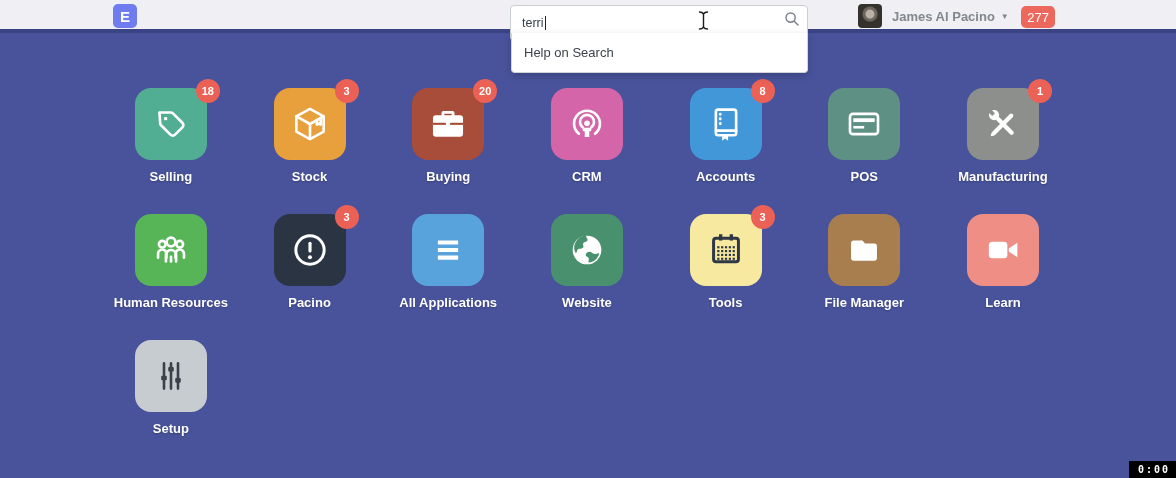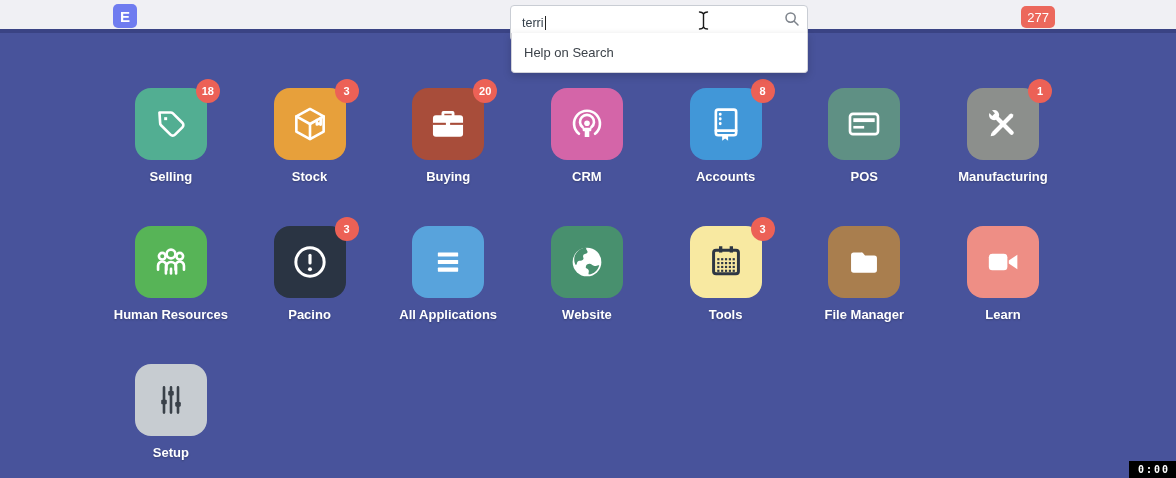--- a/index.html
+++ b/index.html
@@ -55,21 +55,21 @@
     background:#ec685c; border-radius:5px; color:#fff;
     font-size:13px; font-weight:400; display:flex; align-items:center; justify-content:center;
     padding:0 6px; cursor:pointer;
   }
   
   .desk {
     position:absolute; top:37px; left:0; right:0; bottom:0;
     padding:51px 0 0 101.5px;
   }
   .grid {
-    display:grid; grid-template-columns:repeat(7,138.7px); row-gap:42px;
+    display:grid; grid-template-columns:repeat(7,138.7px); row-gap:30px;
     justify-items:center;
   }
   .tile { display:flex; flex-direction:column; align-items:center; cursor:pointer; }
   .tile-icon {
     position:relative; width:72px; height:72px; border-radius:16px;
     display:flex; align-items:center; justify-content:center;
   }
   .tile-badge {
     position:absolute; top:-9px; right:-13px; min-width:24px; height:24px;
     border-radius:12px; background:#ec6156; color:#fff;
@@ -105,20 +105,25 @@
             <circle cx="6.6" cy="6.6" r="4.6"></circle>
               <path d="M10.2 10.2 L14 14"></path>
           </svg>
         </span>
       </div>
       <div class="dropdown">
         <div class="dropdown-item">Help on Search</div>
       </div>
     </div>
 
+    <div class="user">
+      <div class="avatar"></div>
+      <span class="user-name">James Al Pacino</span>
+      <span class="user-caret">▼</span>
+    </div>
 
     <div class="notif-badge">277</div>
   </header>
 
   <main class="desk">
     <div class="grid" id="app-grid">
   <div class="tile">
     <div class="tile-icon" style="background: rgb(82, 174, 146);">
       <span class="tile-badge" style="background: rgb(236, 97, 86);">18</span>
     <svg width="42" height="42" viewBox="0 0 24 24" fill="none">

